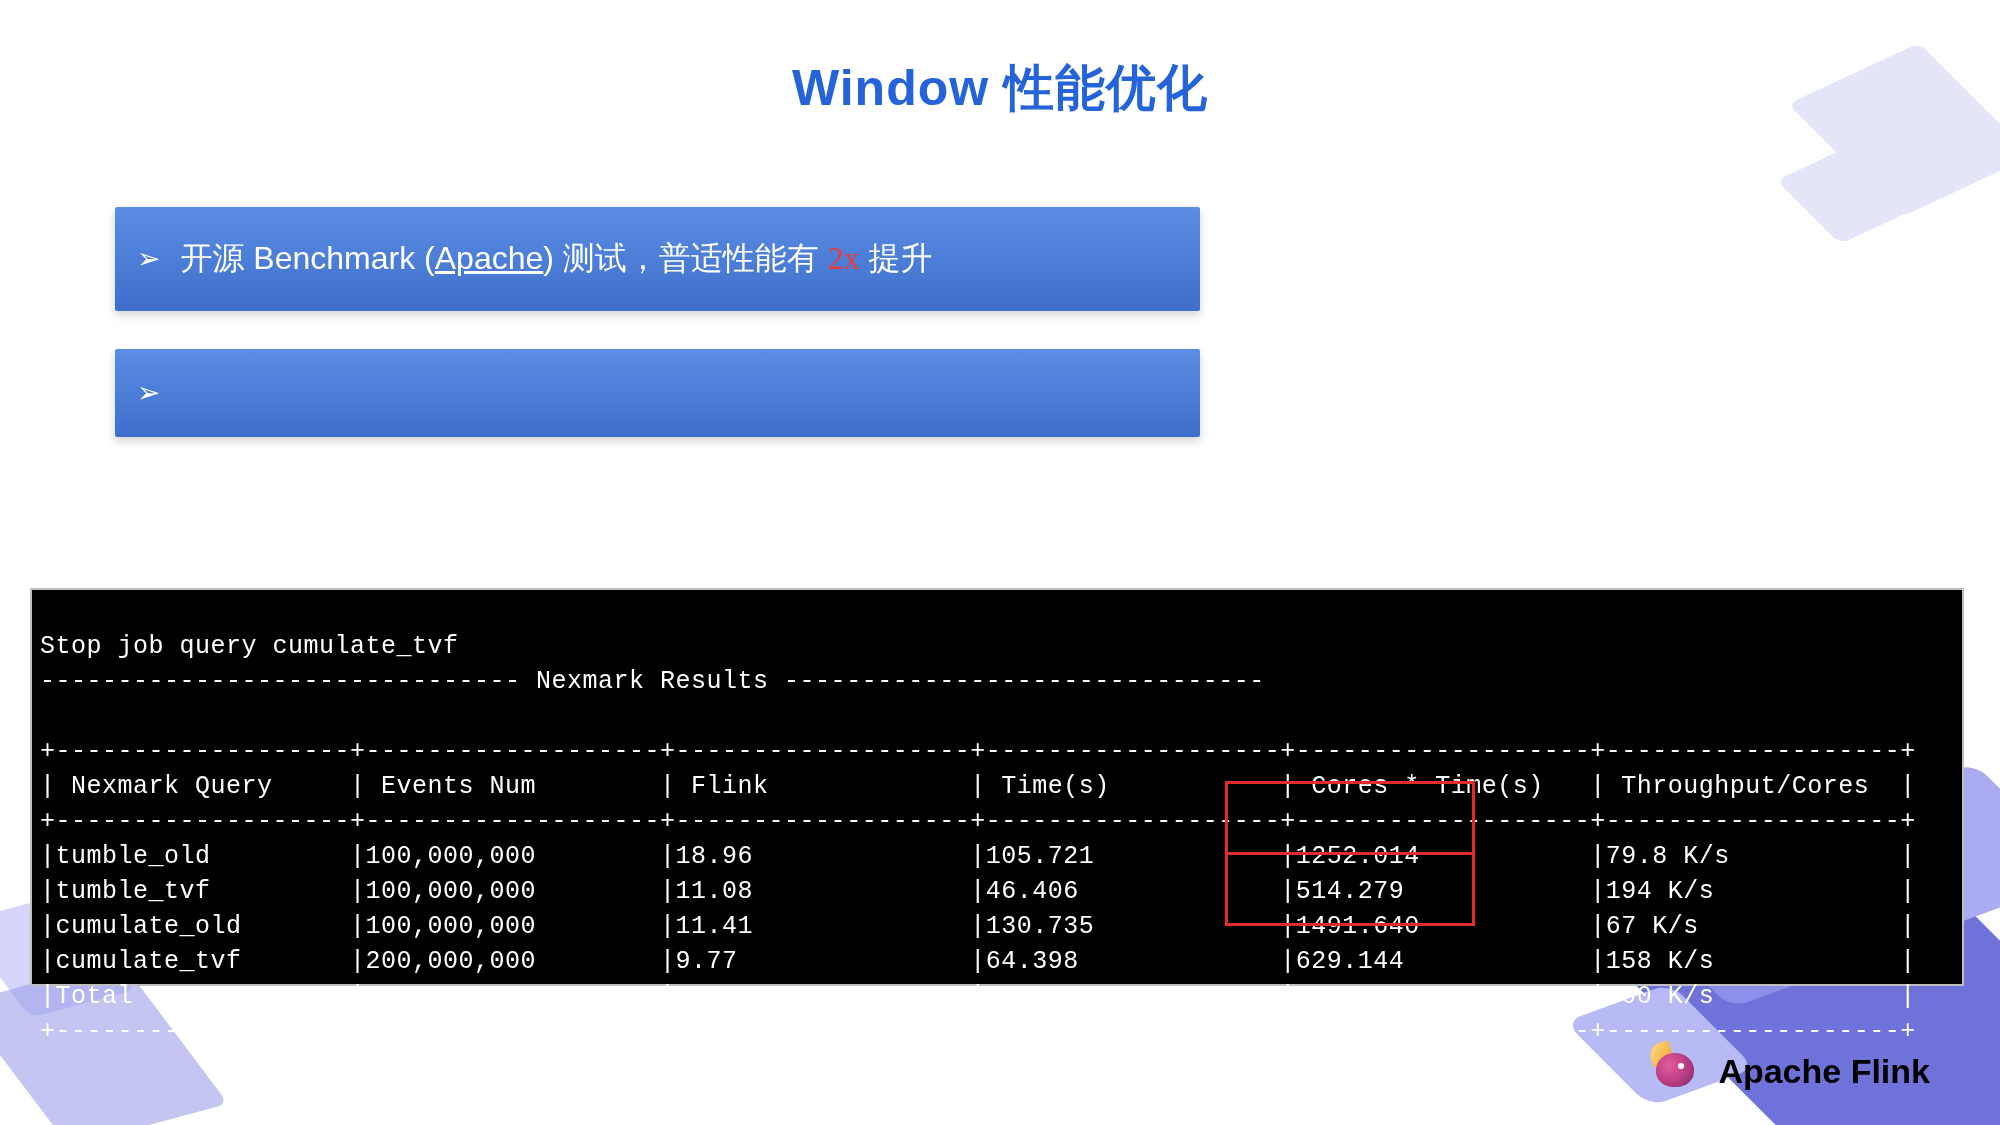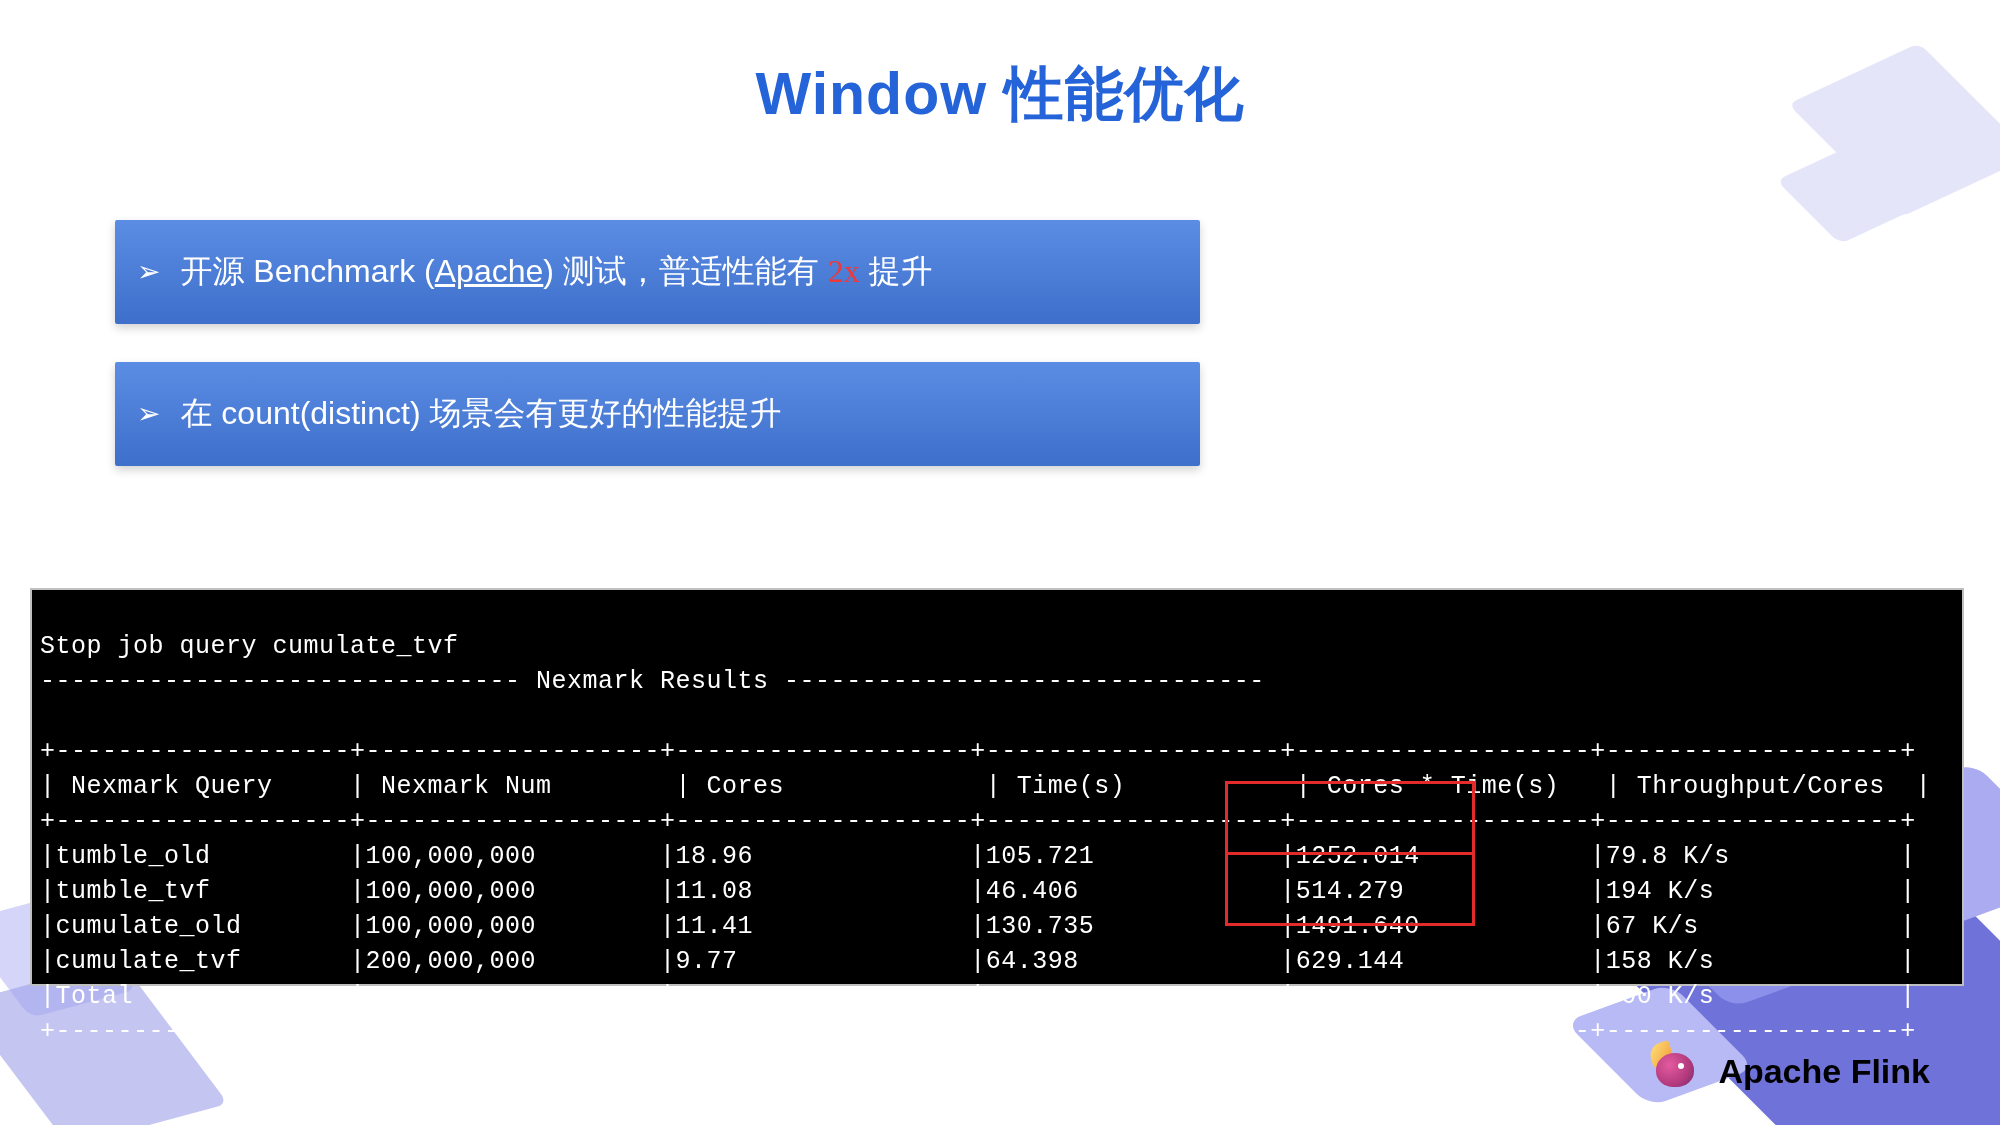--- a/index.html
+++ b/index.html
@@ -71,21 +71,21 @@
   
   .slide {
     position: relative;
     z-index: 1;
     width: 100%;
     height: 100%;
   }
 
   .title {
     text-align: center;
-    font-size: 59px;
+    font-size: 50px;
     font-weight: 700;
     color: #2563d9;
     padding-top: 55px;
     letter-spacing: 1px;
   }
 
   .bullets {
     margin: 85px 0 0 115px;
     width: 1085px;
     display: flex;
@@ -213,31 +213,30 @@
 
   <div class="bullets">
     <div class="bullet">
       <span class="chev">➢</span>
       <span>
         <span>开源 Benchmark (</span><span class="u">Apache</span><span>) 测试，普适性能有 </span><span class="hl">2x</span><span> 提升</span>
       </span>
     </div>
     <div class="bullet">
       <span class="chev">➢</span>
-      <span>在 count(distinct) 场景会有更好的性能提升</span>
     </div>
   </div>
 
   <div class="terminal-wrap">
     <div class="terminal">
 <span class="row">Stop job query cumulate_tvf</span>
 <span class="row">------------------------------- Nexmark Results -------------------------------</span>
 <span class="row"></span>
 <span class="row">+-------------------+-------------------+-------------------+-------------------+-------------------+-------------------+</span>
-<span class="row">| Nexmark Query     | Nexmark Num        | Cores             | Time(s)           | Cores * Time(s)   | Throughput/Cores  |</span>
+<span class="row">| Nexmark Query     | Events Num        | Flink             | Time(s)           | Cores * Time(s)   | Throughput/Cores  |</span>
 <span class="row">+-------------------+-------------------+-------------------+-------------------+-------------------+-------------------+</span>
 <span class="row">|tumble_old         |100,000,000        |18.96              |105.721            |1252.014           |79.8 K/s           |</span>
 <span class="row">|tumble_tvf         |100,000,000        |11.08              |46.406             |514.279            |194 K/s            |</span>
 <span class="row">|cumulate_old       |100,000,000        |11.41              |130.735            |1491.640           |67 K/s             |</span>
 <span class="row">|cumulate_tvf       |200,000,000        |9.77               |64.398             |629.144            |158 K/s            |</span>
 <span class="row">|Total              |400,000,000        |44.104             |347.260            |3887.077           |500 K/s            |</span>
 <span class="row">+-------------------+-------------------+-------------------+-------------------+-------------------+-------------------+</span>
       <div class="redbox1"></div>
       <div class="redbox2"></div>
     </div>

